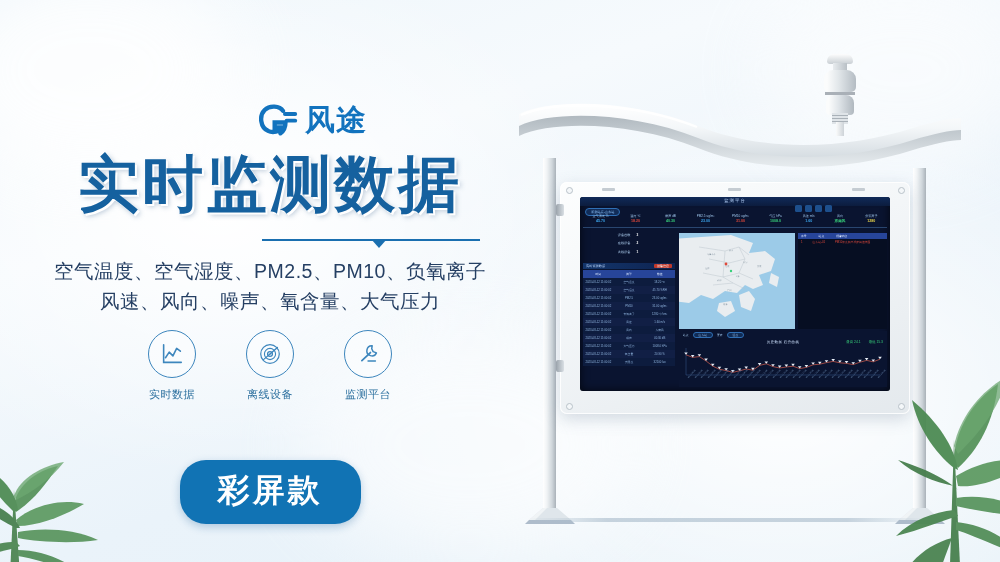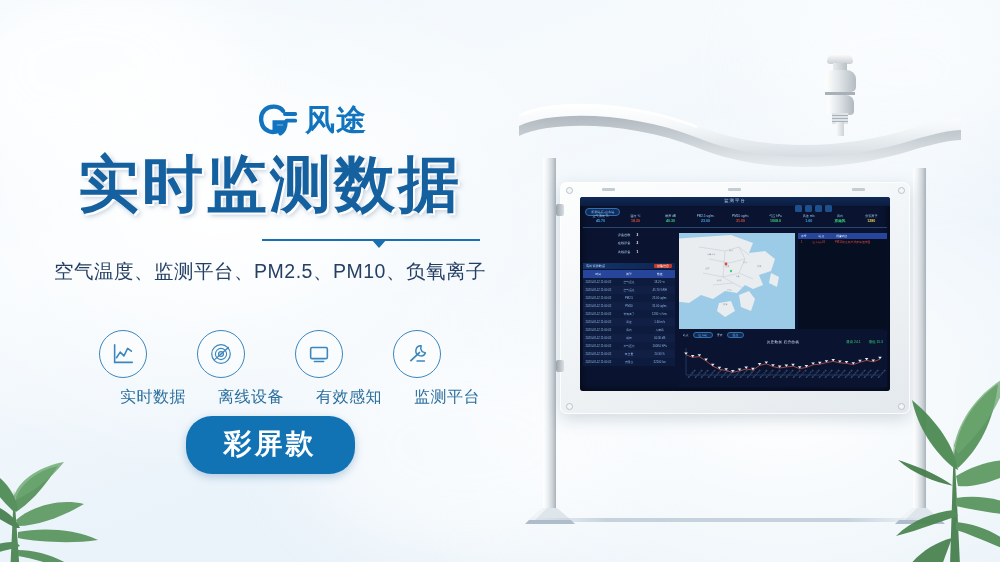--- a/index.html
+++ b/index.html
@@ -34,25 +34,25 @@
     border-top:9px solid #1a6fb0;margin:0 -109px;position:relative;top:4px;}
 
   .subtitle{position:absolute;left:0;top:256px;width:540px;text-align:center;
     color:#253f63;font-size:19.5px;line-height:1.55;letter-spacing:.5px;font-weight:500;}
   .subtitle div{white-space:nowrap;}
 
   .features{position:absolute;left:0;top:330px;width:540px;display:flex;justify-content:center;gap:36px;}
   .feat{width:62px;text-align:center;}
   .feat .circ{width:46px;height:46px;border:1.6px solid #3d86bd;border-radius:50%;
     margin:0 auto;display:flex;align-items:center;justify-content:center;background:rgba(255,255,255,.35);}
-  .feat .lbl{margin-top:9px;font-size:16px;color:#2b6f9e;letter-spacing:.5px;white-space:nowrap;margin-left:28px;}
+  .feat .lbl{margin-top:9px;font-size:11px;color:#2b6f9e;letter-spacing:.5px;white-space:nowrap;}
 
   .badge{position:absolute;left:0;top:416px;width:540px;display:flex;justify-content:center;}
-  .badge .pill{background:#1173b4;color:#fff;font-size:28px;font-weight:bold;letter-spacing:3px;
-    padding:9px 38px 11px;border-radius:26px;box-shadow:0 3px 9px rgba(20,90,150,.28);}
+  .badge .pill{background:#1173b4;color:#fff;font-size:32px;font-weight:bold;letter-spacing:3px;
+    padding:9px 38px 11px;border-radius:26px;box-shadow:0 3px 9px rgba(20,90,150,.28);margin-top:44px;}
 
   
   .kiosk{position:absolute;left:505px;top:40px;width:470px;height:500px;}
 
   .canopy{position:absolute;left:8px;top:58px;width:452px;height:90px;}
 
   .sensor{position:absolute;left:318px;top:14px;width:34px;height:78px;}
   .sensor .cap{position:absolute;left:4px;top:0;width:26px;height:10px;border-radius:7px 7px 3px 3px;
     background:linear-gradient(180deg,#fdfdfd,#c9cfd4);}
   .sensor .neck1{position:absolute;left:10px;top:9px;width:14px;height:9px;background:linear-gradient(90deg,#e8ecef,#b9c0c6);}
@@ -155,21 +155,22 @@
     </div>
 
     <div class="title">实时监测数据</div>
 
     <div class="divider">
       <span class="ln"></span>
       <span class="tri"></span>
     </div>
 
     <div class="subtitle">
-      <div>空气温度、监测平台、PM2.5、PM10、负氧离子</div>
+      <div>空气温度、空气湿度、PM2.5、PM10、负氧离子</div>
+      <div>风速、风向、噪声、氧含量、大气压力</div>
     </div>
 
     <div class="features">
 
       <div class="feat">
         <div class="circ">
           <svg viewBox="0 0 28 28" width="26" height="26">
             <path d="M5 4 L5 23 L24 23" fill="none" stroke="#3d86bd" stroke-width="1.7" stroke-linecap="round"></path>
             <polyline points="7,18 11,12 15,16 19,8 23,11" fill="none" stroke="#3d86bd" stroke-width="1.7" stroke-linecap="round" stroke-linejoin="round"></polyline>
           </svg>
@@ -183,29 +184,20 @@
             <circle cx="14" cy="14" r="10" fill="none" stroke="#3d86bd" stroke-width="1.3"></circle>
             <circle cx="14" cy="14" r="6" fill="none" stroke="#3d86bd" stroke-width="1.2"></circle>
             <circle cx="14" cy="14" r="2.6" fill="none" stroke="#3d86bd" stroke-width="1.4"></circle>
             <path d="M14 14 L22 7" stroke="#3d86bd" stroke-width="1.5" stroke-linecap="round"></path>
             <path d="M14 14 L7 20" stroke="#3d86bd" stroke-width="1.2" stroke-linecap="round"></path>
           </svg>
         </div>
         <div class="lbl">离线设备</div>
       </div>
 
-      <div class="feat">
-        <div class="circ">
-          <svg viewBox="0 0 28 28" width="26" height="26">
-            <rect x="5" y="7" width="18" height="12" rx="1.5" fill="none" stroke="#3d86bd" stroke-width="1.7"></rect>
-            <path d="M9 22 L19 22" stroke="#3d86bd" stroke-width="1.7" stroke-linecap="round"></path>
-          </svg>
-        </div>
-        <div class="lbl">有效感知</div>
-      </div>
 
       <div class="feat">
         <div class="circ">
           <svg viewBox="0 0 28 28" width="26" height="26">
             <path d="M18.5 5.2 a5.4 5.4 0 1 0 4.6 7.6 l-3.6-1.4 -1.5-3.1 z" fill="none" stroke="#3d86bd" stroke-width="1.6" stroke-linejoin="round"></path>
             <path d="M16.6 12.4 L7.4 21.2" stroke="#3d86bd" stroke-width="1.9" stroke-linecap="round"></path>
             <path d="M14 21.5 L22 21.5" stroke="#3d86bd" stroke-width="1.5" stroke-linecap="round"></path>
           </svg>
         </div>
         <div class="lbl">监测平台</div>

